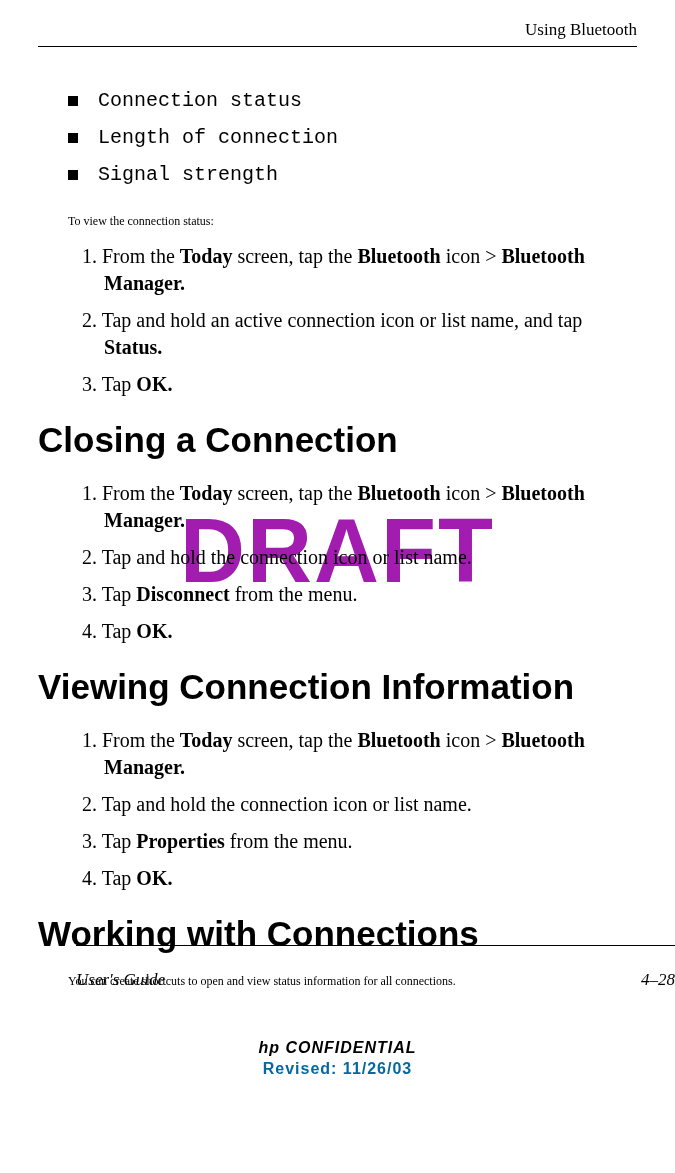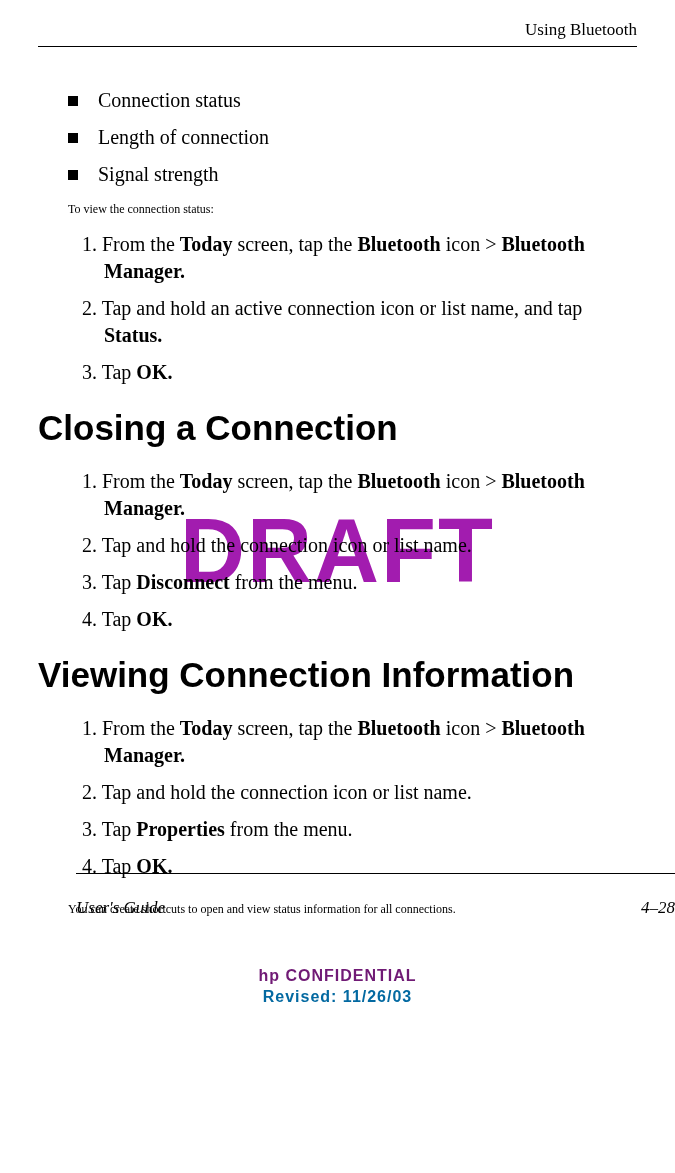--- a/index.html
+++ b/index.html
@@ -22,21 +22,22 @@
     font-size: 17px;
     padding-bottom: 6px;
     border-bottom: 1.5px solid #000;
     margin-bottom: 42px;
   }
   .content {
     padding-left: 30px;
   }
   .bullet-list {
     list-style: none;
-    margin-bottom: 16px;
+    margin-bottom: 28px;
+    font-family: Liberation Mono, monospace;
   }
   .bullet-list li {
     display: flex;
     align-items: flex-start;
     font-size: 20px;
     margin-bottom: 14px;
   }
   .bullet-list .square {
     width: 10px;
     height: 10px;
@@ -85,21 +86,21 @@
     position: absolute;
     bottom: 10px;
     left: 0;
     right: 0;
     text-align: center;
     font-family: Arial, Helvetica, sans-serif;
     font-weight: bold;
     font-size: 16px;
     line-height: 1.3;
   }
-  .confidential .line1 { color: #701a75; letter-spacing: 1px; }
+  .confidential .line1 { color: #000000; letter-spacing: 1px; font-style: italic; }
   .confidential .line2 { color: #0369a1; letter-spacing: 1px; text-align: center; }
   .watermark {
     position: absolute;
     top: 500px;
     left: 0;
     right: 0;
     text-align: center;
     font-family: Arial, Helvetica, sans-serif;
     font-weight: bold;
     font-size: 90px;
@@ -155,20 +156,21 @@
 
     <h2>Viewing Connection Information</h2>
 
     <ol class="ordered">
       <li><span>1. From the </span><b>Today</b><span> screen, tap the </span><b>Bluetooth</b><span> icon &gt; </span><b>Bluetooth Manager.</b></li>
       <li>2. Tap and hold the connection icon or list name.</li>
       <li><span>3. Tap </span><b>Properties</b><span> from the menu.</span></li>
       <li><span>4. Tap </span><b>OK.</b></li>
     </ol>
 
+    <h2>Working with Connections</h2>
 
     <p class="para">You can create shortcuts to open and view status information for all connections.</p>
 
   </div>
 
   <div class="footer">
     <span>User's Guide</span>
     <span>4–28</span>
   </div>
 

